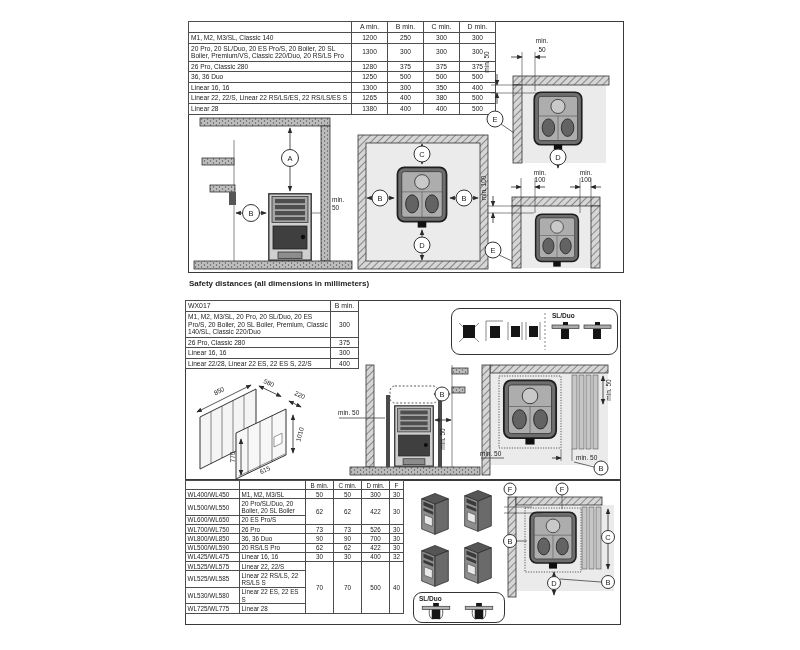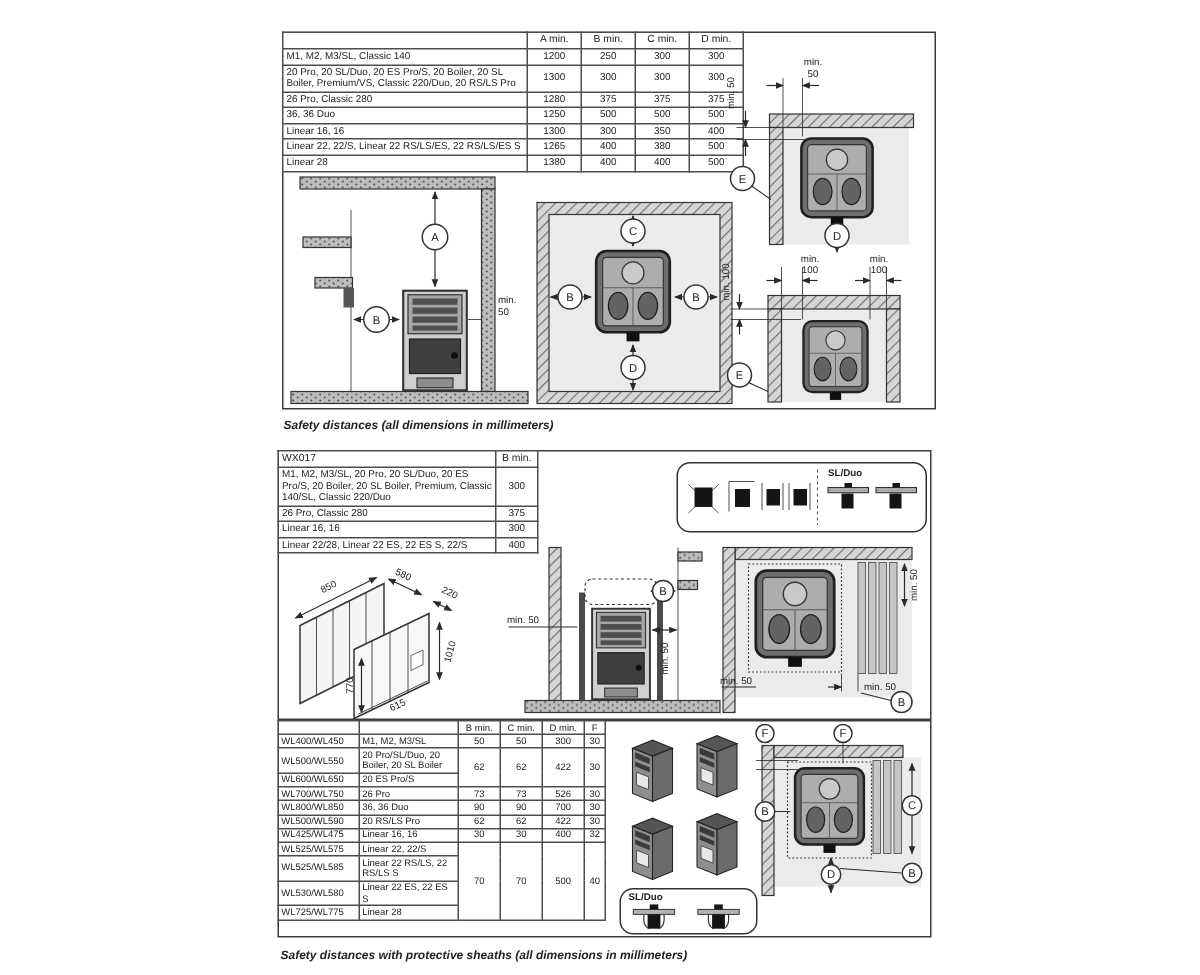--- a/index.html
+++ b/index.html
@@ -3,21 +3,21 @@
 <meta charset="utf-8">
 <style>
   * { margin:0; padding:0; box-sizing:border-box; }
   html,body { width:800px; height:650px; background:#fff; overflow:hidden;
     font-family:"Liberation Sans", sans-serif; color:#1c1c1c; }
   .page { position:relative; width:800px; height:650px; background:#fff; }
   .panel { position:absolute; border:1px solid #3a3a3a; background:#fff; }
   .sec-top { left:188px; top:21px;  width:436px; height:252px; }
   .sec-mid { left:185px; top:300px; width:436px; height:180px; }
   .sec-bot { left:185px; top:480px; width:436px; height:145px; }
-  .caption { position:absolute; font-size:8px; font-style:italic; font-weight:bold; color:#222; }
+  .caption { position:absolute; font-size:8px; font-weight:bold; color:#222; }
   .cap-top { left:189px; top:279px; }
   .cap-bot { left:187px; top:632px; }
   table.tbl { border-collapse:collapse; position:absolute; left:-1px; top:-1px; background:#fff; table-layout:fixed; }
   .tbl td, .tbl th { border:1px solid #4d4d4d; font-size:6.6px; font-weight:normal;
     padding:1px 2px; color:#222; line-height:1.15; vertical-align:middle; }
   .tbl th { text-align:center; font-size:6.9px; }
   .tbl td.lab { text-align:left; }
   .tbl td.num { text-align:center; }
   .tbl-top { width:307px; }
   .tbl-mid { width:173px; }
@@ -563,15 +563,14 @@
         <circle class="lblc" cx="52" cy="100" r="6.5"></circle>
         <text class="lbl" x="52" y="102.6" text-anchor="middle">D</text>
       </g>
       <line class="ldr" x1="58" y1="96" x2="99" y2="99"></line>
       <g>
         <circle class="lblc" cx="106" cy="99" r="6.5"></circle>
         <text class="lbl" x="106" y="101.6" text-anchor="middle">B</text>
       </g>
     </svg>
   </section>
-  <div class="caption cap-bot">Safety distances with protective sheaths (all dimensions in millimeters)</div>
 
 </div>
 
 </body></html>

